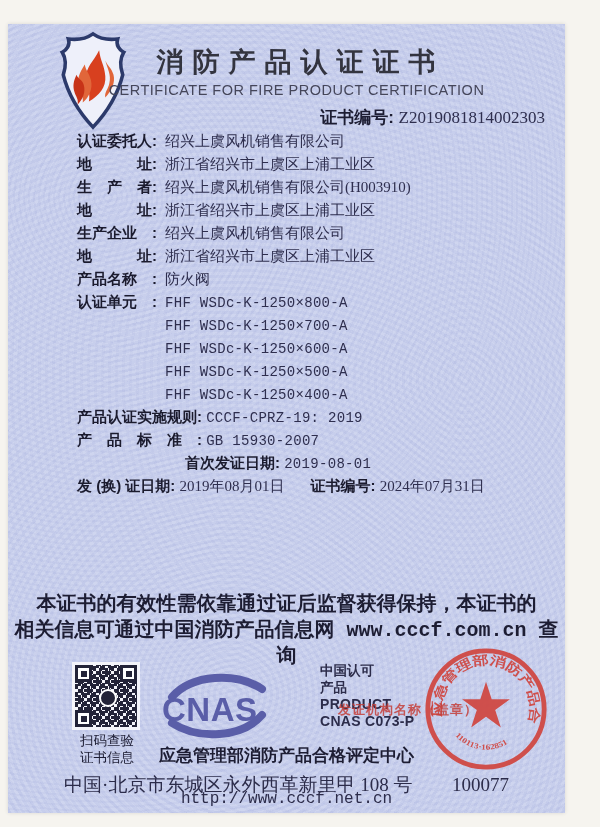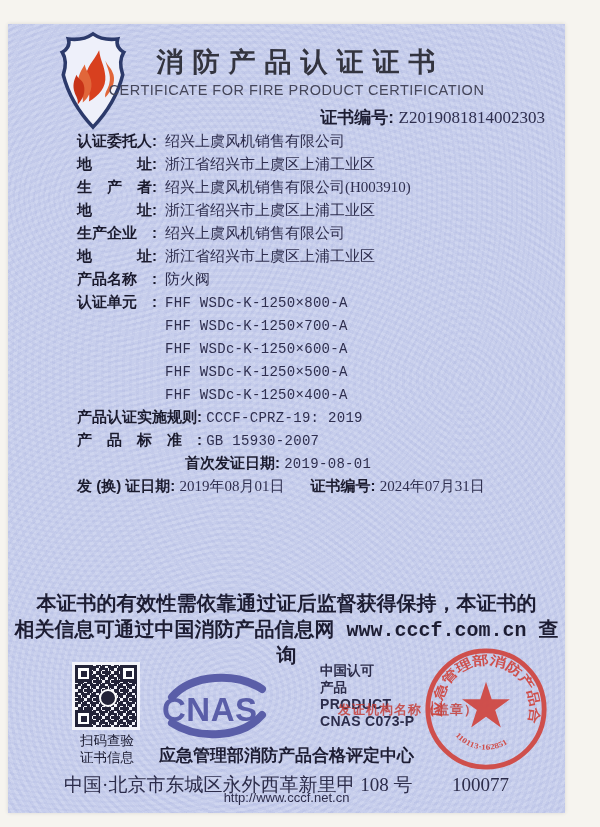--- a/index.html
+++ b/index.html
@@ -59,22 +59,22 @@
     line-height:17px;font-weight:normal;color:#1d1d33;}
   .cnas{left:148px;top:646px;width:122px;height:72px;}
   .accred{left:276px;top:638px;font-size:13.5px;line-height:17px;font-weight:bold;color:#2c2c4a;margin-left:36px;}
   .accred .en{font-size:14px;letter-spacing:0.3px;}
   .stamp{left:415px;top:622px;width:126px;height:126px;opacity:0.92;}
   .stamp-overlay{left:330px;top:677px;font-size:13px;letter-spacing:1px;
     color:rgba(196,62,56,0.85);font-family:Liberation Mono, monospace;font-weight:bold;z-index:5;}
   .org{left:0;right:0;top:720px;text-align:center;font-size:17px;font-weight:bold;color:#1d1d33;}
   .addr{left:0;right:0;top:748px;text-align:center;font-size:19px;
     font-family:"Liberation Serif","DejaVu Serif",serif;color:#2c2c4a;}
-  .url{left:0;right:0;top:766px;text-align:center;font-size:13px;
-    font-family:Liberation Sans, sans-serif;color:#2c2c4a;}
+  .url{left:0;right:0;top:766px;text-align:center;font-size:16px;
+    font-family:Liberation Mono, monospace;color:#2c2c4a;}
 </style>
 </head>
 <body>
 
 <div class="cert">
 
   <svg class="abs logo" viewBox="0 0 80 100">
     <path d="M40 4 C33 9 24 10 16 9 C18 15 14 20 10 22 C15 30 13 38 11 44 C15 60 24 78 40 95 C56 78 65 60 69 44 C67 38 65 30 70 22 C66 20 62 15 64 9 C56 10 47 9 40 4 Z" fill="#eef0fa" stroke="#2c3a6b" stroke-width="3.5"></path>
     <path d="M46 20 C40 32 33 36 33 48 C33 56 38 60 36 70 C46 64 53 56 52 45 C51 34 47 30 46 20 Z" fill="#d8401f"></path>
     <path d="M32 34 C27 42 24 48 26 56 C27 62 31 64 30 71 C36 66 40 58 38 49 C36 42 33 40 32 34 Z" fill="#e1663a"></path>

